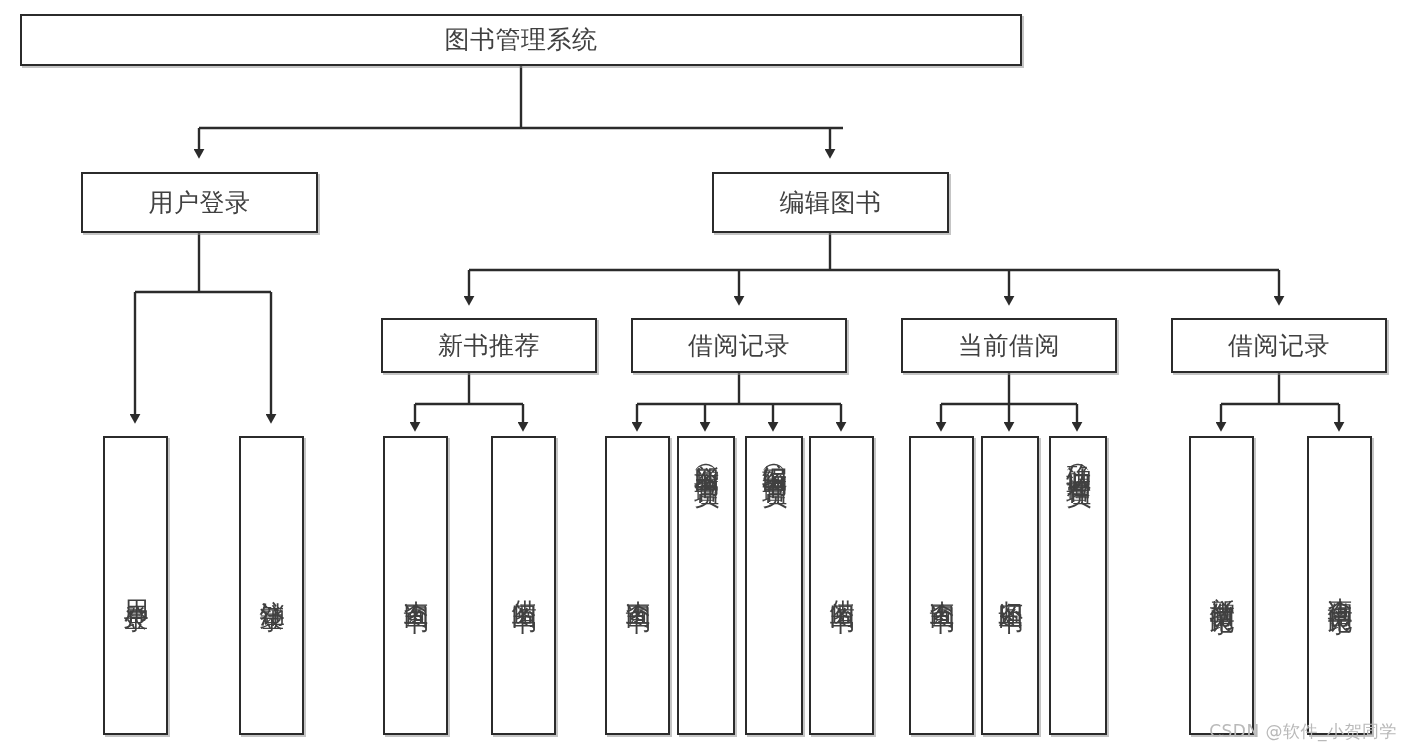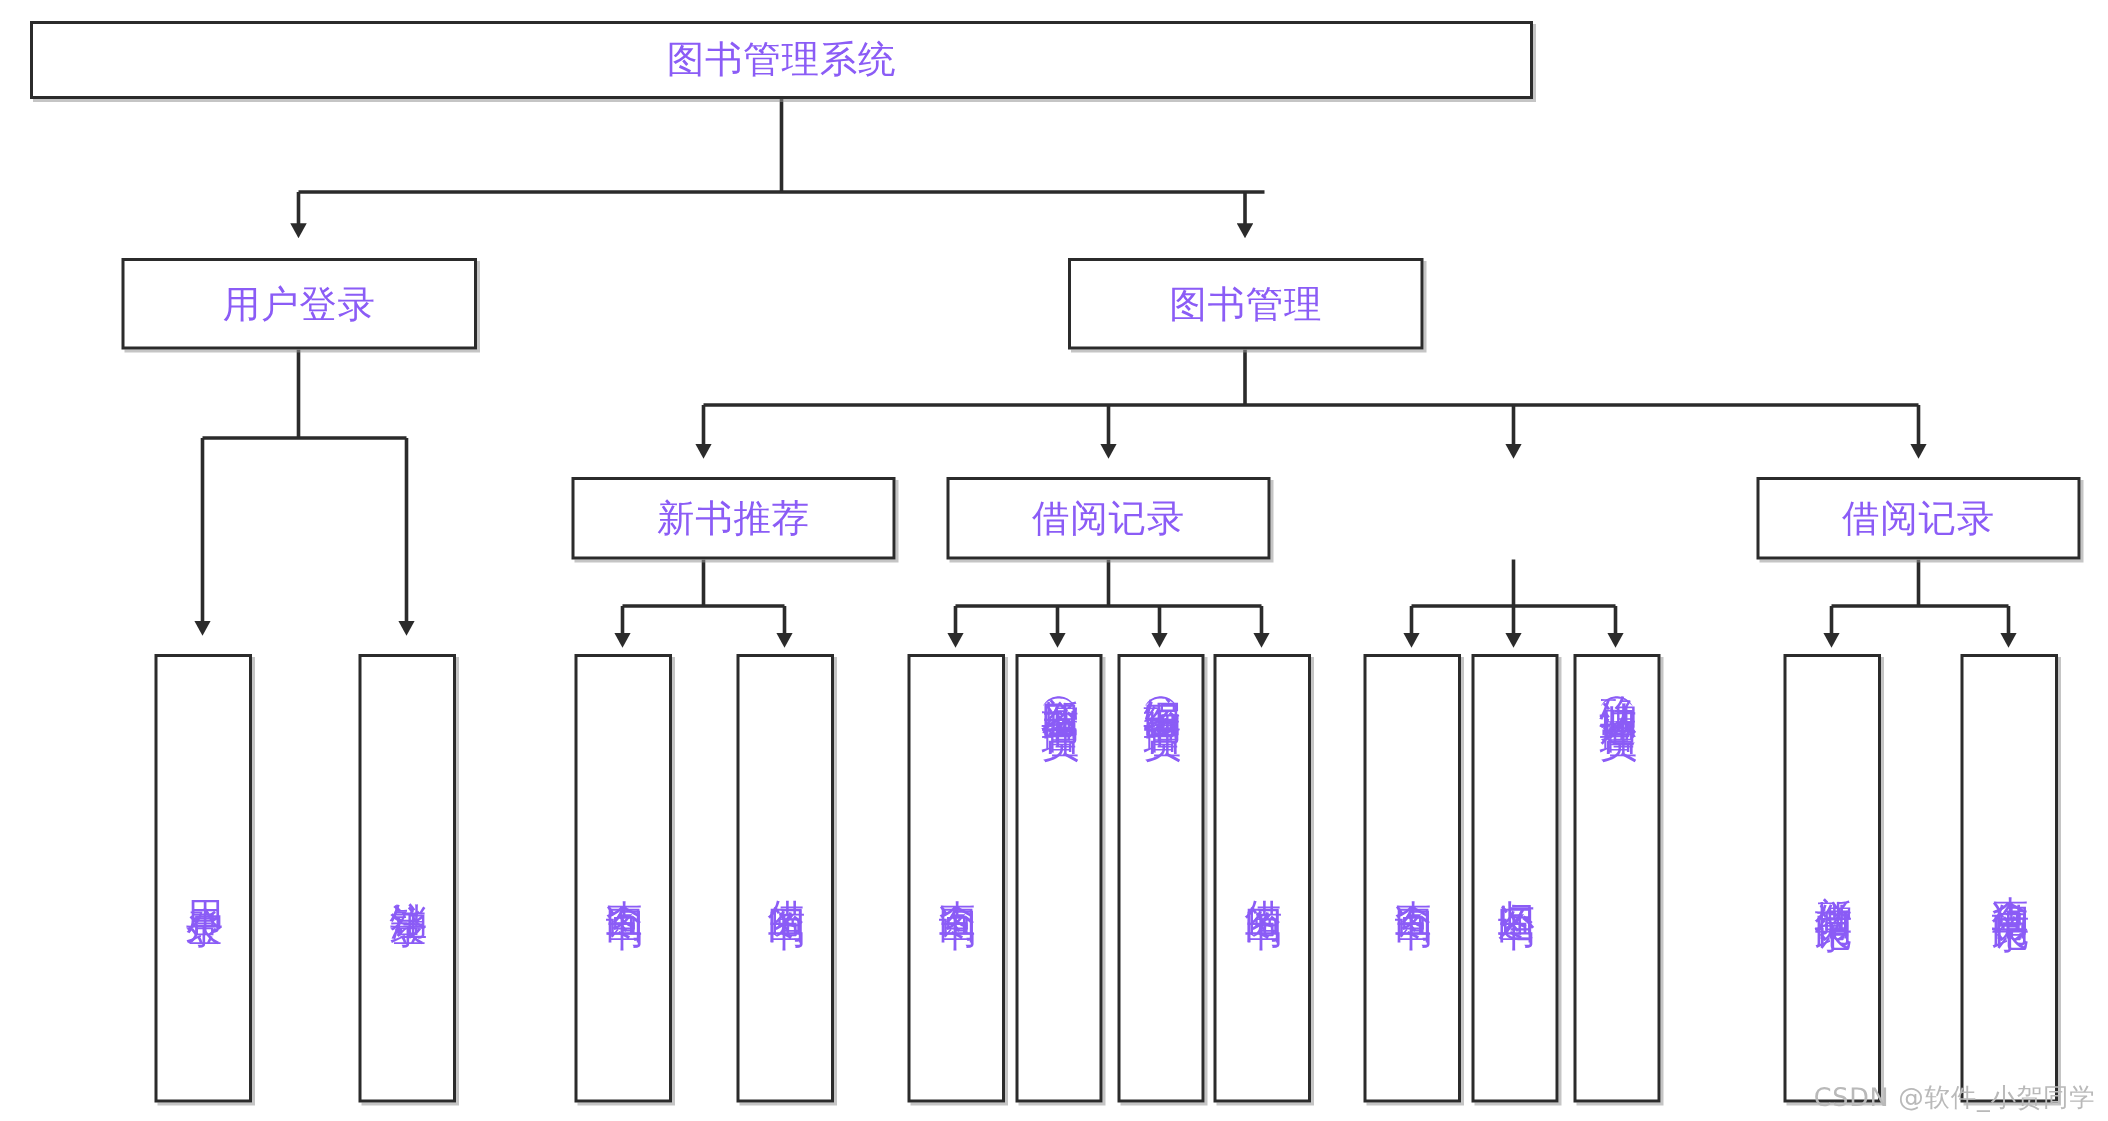--- a/index.html
+++ b/index.html
@@ -26,21 +26,21 @@
     position:absolute;
     box-sizing:border-box;
     background:#ffffff;
     border:2px solid #2b2b2b;
     box-shadow:2px 2px 0 0 rgba(150,150,150,.55);
     display:flex;
     align-items:center;
     justify-content:center;
   }
   .node .label{
-    color:#8b5cf6;
+    color:#404040;
     line-height:1.18;
     white-space:nowrap;
     text-align:center;
     letter-spacing:.5px;
   }
   
   .node.horiz .label{
     font-size:25px;
   }
   .node.root .label{font-size:25px;}
@@ -130,29 +130,32 @@
   </svg>
 
   <div class="node root horiz" style="left:20px;top:14px;width:1002px;height:52px;">
     <span class="label">图书管理系统</span>
   </div>
 
   <div class="node horiz" style="left:81px;top:172px;width:237px;height:61px;">
     <span class="label">用户登录</span>
   </div>
   <div class="node horiz" style="left:712px;top:172px;width:237px;height:61px;">
-    <span class="label">图书管理</span>
+    <span class="label">编辑图书</span>
   </div>
 
   <div class="node horiz" style="left:381px;top:318px;width:216px;height:55px;">
     <span class="label">新书推荐</span>
   </div>
   <div class="node horiz" style="left:631px;top:318px;width:216px;height:55px;">
     <span class="label">借阅记录</span>
   </div>
+  <div class="node horiz" style="left:901px;top:318px;width:216px;height:55px;">
+    <span class="label">当前借阅</span>
+  </div>
   <div class="node horiz" style="left:1171px;top:318px;width:216px;height:55px;">
     <span class="label">借阅记录</span>
   </div>
 
   <div class="node leaf center" style="left:103px;top:436px;width:65px;height:299px;">
     <span class="label">用户登录</span>
   </div>
   <div class="node leaf center" style="left:239px;top:436px;width:65px;height:299px;">
     <span class="label">注销登录</span>
   </div>

